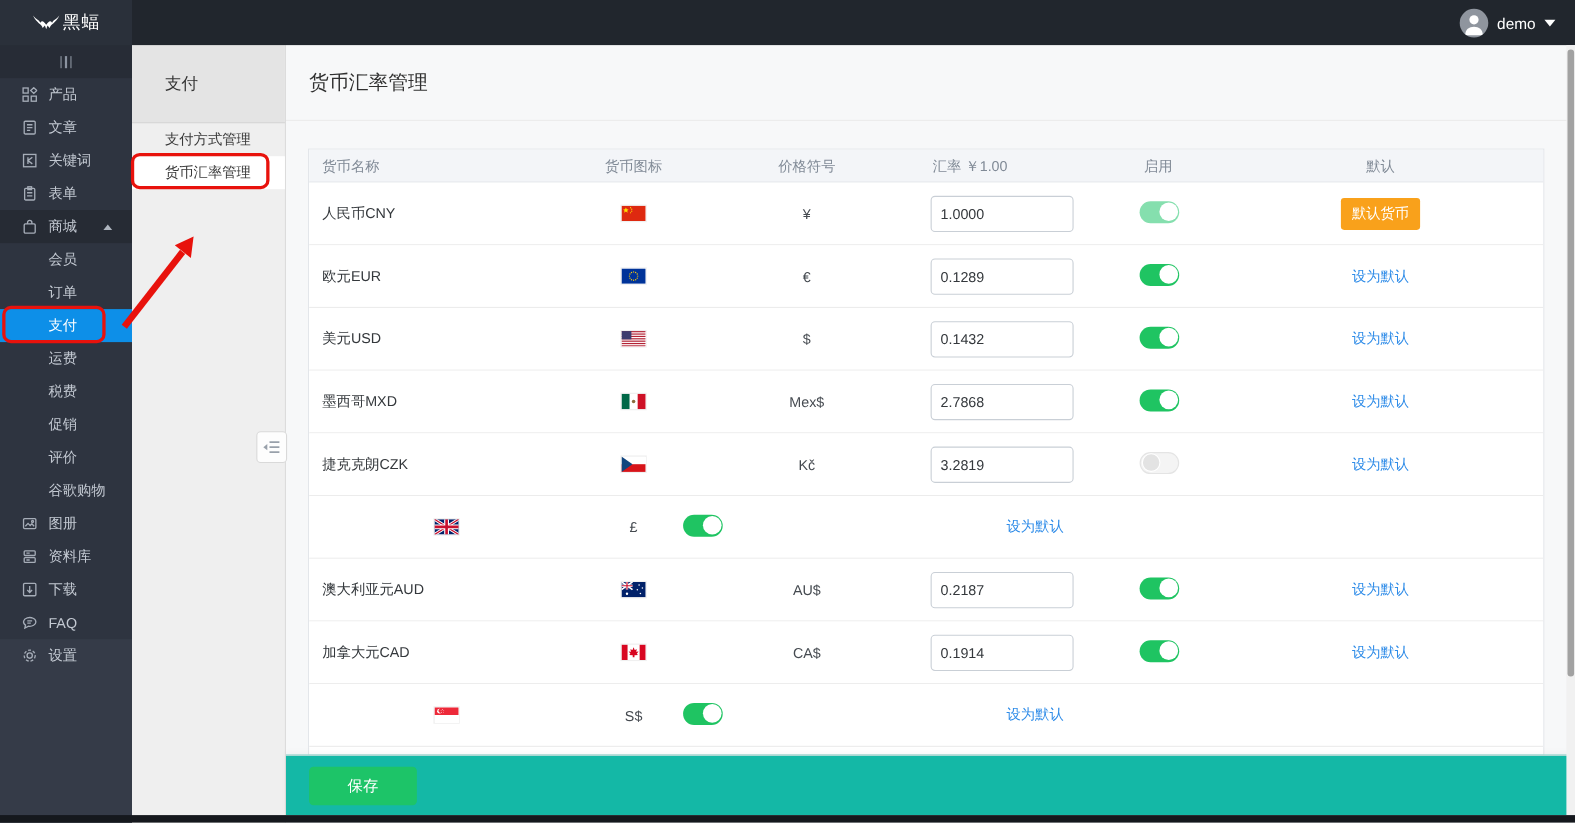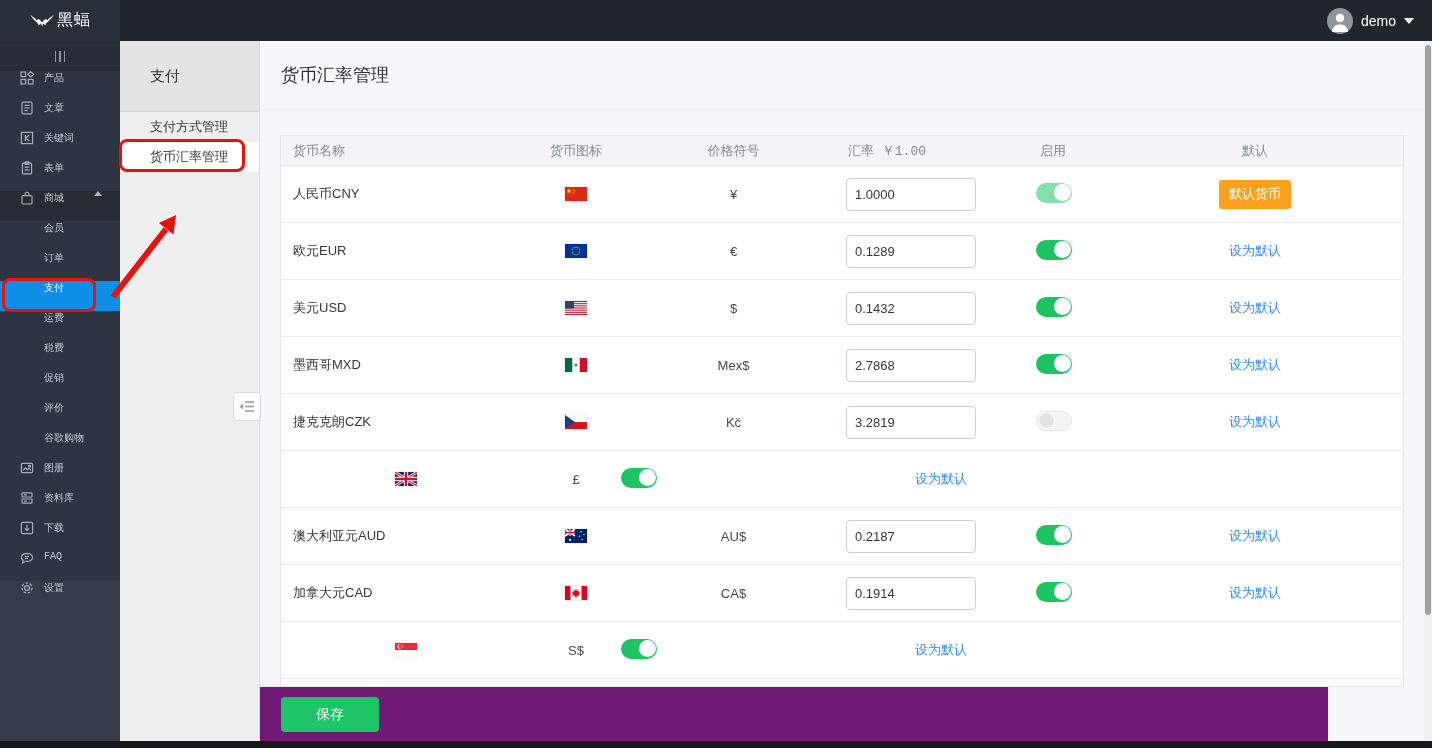--- a/index.html
+++ b/index.html
@@ -19,21 +19,21 @@
   .user-name { color:#fff; font-size:14px; }
   .caret-down { width:0; height:0; border-left:5px solid transparent; border-right:5px solid transparent; border-top:6px solid #fff; }
 
   
   .sidebar { position:absolute; left:0; top:41px; width:120px; height:707px; background:#2e3440; z-index:20; }
   .sidebar-bottom-shade { position:absolute; left:0; top:540px; width:120px; height:167px; background:#353b48; }
   .collapse-strip { position:relative; height:30px; background:#272c36; display:flex; align-items:center; justify-content:center; }
   .collapse-bars { display:flex; gap:3px; }
   .collapse-bars i { display:block; width:1.5px; height:11px; background:#8b93a0; }
   .menu { position:relative; }
-  .menu-item { position:relative; height:30px; display:flex; align-items:flex-start; color:#c3c9d2; font-size:10px; cursor:pointer;font-family:Liberation Mono, monospace; }
+  .menu-item { position:relative; height:30px; display:flex; align-items:center; color:#c3c9d2; font-size:13px; cursor:pointer; }
   .menu-item .mi-icon { width:14px; height:14px; margin-left:20px; margin-right:10px; flex:0 0 auto; display:flex; }
   .menu-item.sub { padding-left:44px; }
   .menu-item.group-open { background:#262b34; }
   .menu-item.active { background:#0d8fe8; color:#ffffff; }
   .mi-caret { position:absolute; right:18px; width:0; height:0;
     border-left:4.5px solid transparent; border-right:4.5px solid transparent; border-bottom:5.5px solid #aeb5bf; }
 
   
   .subpanel { position:absolute; left:120px; top:41px; width:140px; height:707px; background:#efefef; border-right:1px solid #dcdcdc; z-index:10; }
   .subpanel-header { height:71px; background:#e4e4e4; border-bottom:1px solid #d6d6d6; display:flex; align-items:center; }
@@ -45,21 +45,21 @@
     border:1px solid #d9d9d9; border-radius:4px; display:flex; align-items:center; justify-content:center; z-index:25; cursor:pointer; }
 
   
   .main { position:absolute; left:260px; top:41px; width:1172px; height:707px; background:#f7f8f9; }
   .page-header { height:69px; border-bottom:1px solid #ececec; display:flex; align-items:center; }
   .page-title { margin-left:21px; font-size:18px; color:#303030; }
 
   .table-wrap { position:absolute; left:20px; top:94px; width:1124px; height:552px;
     background:#fff; border:1px solid #e3e6ea; overflow:hidden; }
   .t-grid { display:grid; grid-template-columns:250px 90px 225px 190px 71px 1fr; align-items:center; }
-  .t-head { height:30px; background:#f3f5f8; border-bottom:1px solid #e3e6ea; color:#808a96; font-size:13px;font-family:Liberation Mono, monospace; }
+  .t-head { height:30px; background:#f3f5f8; border-bottom:1px solid #e3e6ea; color:#808a96; font-size:13px; }
   .t-head .h1 { padding-left:12px; }
   .t-head .h2, .t-head .h3, .t-head .h6 { text-align:center; }
   .t-head .h4 { padding-left:2px; } .t-head .h5 { padding-left:4px; }
   .t-row { height:57px; border-bottom:1px solid #ececec; font-size:13px; color:#34383c; background:#fff; }
   .c-name { padding-left:12px; }
   .c-flag { display:flex; justify-content:center; }
   .c-flag svg { display:block; box-shadow:0 0 0 1px rgba(0,0,0,0.06); }
   .c-symbol { text-align:center; color:#454a50; }
   .rate-input { width:130px; height:33px; border:1px solid #c9cfd6; border-radius:4px; background:#fff;
     font-size:13px; color:#34383c; padding:0 8px; font-family:"Liberation Sans","DejaVu Sans",sans-serif; outline:none; }
@@ -71,21 +71,21 @@
   .toggle.on { background:#1fc462; } .toggle.on .knob { right:1.5px; }
   .toggle.mint { background:#85dfae; } .toggle.mint .knob { right:1.5px; }
   .toggle.off { background:#f4f4f4; border:1px solid #e4e4e4; }
   .toggle.off .knob { left:1px; top:0.5px; background:#e3e3e3; border:1px solid #fff; }
 
   .default-btn { min-width:66px; height:29px; padding:0 10px; background:#f9a11b; color:#fff; border:none;
     border-radius:3px; font-size:13px; cursor:pointer; font-family:inherit; }
   .default-link { color:#2f8ce8; font-size:13px; cursor:pointer; text-decoration:none; }
 
   
-  .footer-bar { position:absolute; left:260px; top:686px; width:1068px; height:55px; background:#701a75;
+  .footer-bar { position:absolute; left:260px; top:686px; width:1172px; height:55px; background:#14b8a6;
     border-top:1px solid #e6e6e6; box-shadow:0 -2px 6px rgba(0,0,0,0.03); z-index:15; }
   .save-btn { position:absolute; left:21px; top:10px; width:98px; height:35px; background:#1dc468; color:#fff;
     border:none; border-radius:4px; font-size:14px; cursor:pointer; font-family:inherit; }
   .bottom-strip { position:absolute; left:0; top:741px; width:1432px; height:7px; background:#15181d; z-index:40; }
 
   
   .scrollbar { position:absolute; right:0; top:41px; width:8px; height:700px; background:#f1f1f1; z-index:35; }
   .scrollbar .thumb { position:absolute; left:1px; top:4px; width:6px; height:570px; background:#a2a2a2; border-radius:3px; }
 
   

